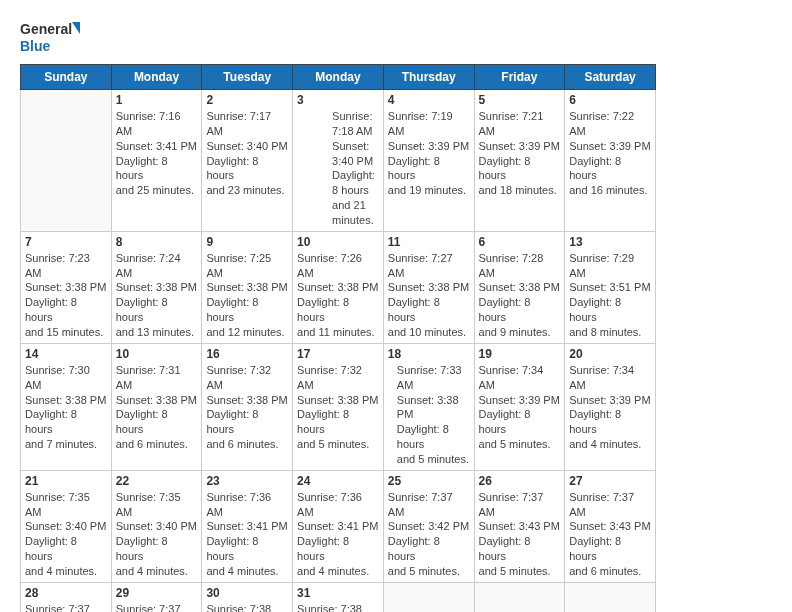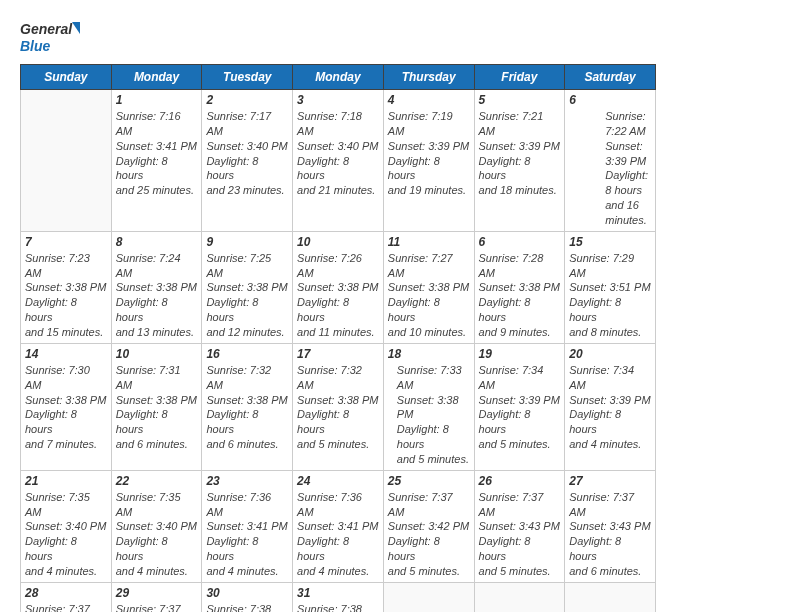--- a/index.html
+++ b/index.html
@@ -9,21 +9,20 @@
       font-family: Arial, sans-serif;
       background: #fff;
       overflow: hidden;
     }
     .page {
       width: 676px;
       height: 612px;
       padding: 18px 20px 14px 20px;
       display: flex;
       flex-direction: column;
-      font-style: italic;
     }
     .header {
       display: flex;
       justify-content: space-between;
       align-items: flex-start;
       margin-bottom: 8px;
     }
     .logo {
       display: flex;
       align-items: center;
@@ -129,42 +128,42 @@
           </td>
           <td>
             <div class="day-num">2</div>
             <div class="cell-text" style="white-space: pre-line;">Sunrise: 7:17 AM
 Sunset: 3:40 PM
 Daylight: 8 hours
 and 23 minutes.</div>
           </td>
           <td>
             <div class="day-num">3</div>
-            <div class="cell-text" style="white-space: pre-line;">Sunrise: 7:18 AM
+            <div class="cell-text" style="white-space: pre-line; margin-left: 35px;">Sunrise: 7:18 AM
 Sunset: 3:40 PM
 Daylight: 8 hours
 and 21 minutes.</div>
           </td>
           <td>
             <div class="day-num">4</div>
             <div class="cell-text" style="white-space: pre-line;">Sunrise: 7:19 AM
 Sunset: 3:39 PM
 Daylight: 8 hours
 and 19 minutes.</div>
           </td>
           <td>
             <div class="day-num">5</div>
             <div class="cell-text" style="white-space: pre-line;">Sunrise: 7:21 AM
 Sunset: 3:39 PM
 Daylight: 8 hours
 and 18 minutes.</div>
           </td>
           <td>
             <div class="day-num">6</div>
-            <div class="cell-text" style="white-space: pre-line; margin-left: 36px;">Sunrise: 7:22 AM
+            <div class="cell-text" style="white-space: pre-line;">Sunrise: 7:22 AM
 Sunset: 3:39 PM
 Daylight: 8 hours
 and 16 minutes.</div>
           </td>
         </tr>
         <tr>
           <td>
             <div class="day-num">7</div>
             <div class="cell-text" style="white-space: pre-line;">Sunrise: 7:23 AM
 Sunset: 3:38 PM
@@ -200,21 +199,21 @@
 and 10 minutes.</div>
           </td>
           <td>
             <div class="day-num">6</div>
             <div class="cell-text" style="white-space: pre-line;">Sunrise: 7:28 AM
 Sunset: 3:38 PM
 Daylight: 8 hours
 and 9 minutes.</div>
           </td>
           <td>
-            <div class="day-num">15</div>
+            <div class="day-num">13</div>
             <div class="cell-text" style="white-space: pre-line;">Sunrise: 7:29 AM
 Sunset: 3:51 PM
 Daylight: 8 hours
 and 8 minutes.</div>
           </td>
         </tr>
         <tr>
           <td>
             <div class="day-num">14</div>
             <div class="cell-text" style="white-space: pre-line;">Sunrise: 7:30 AM

